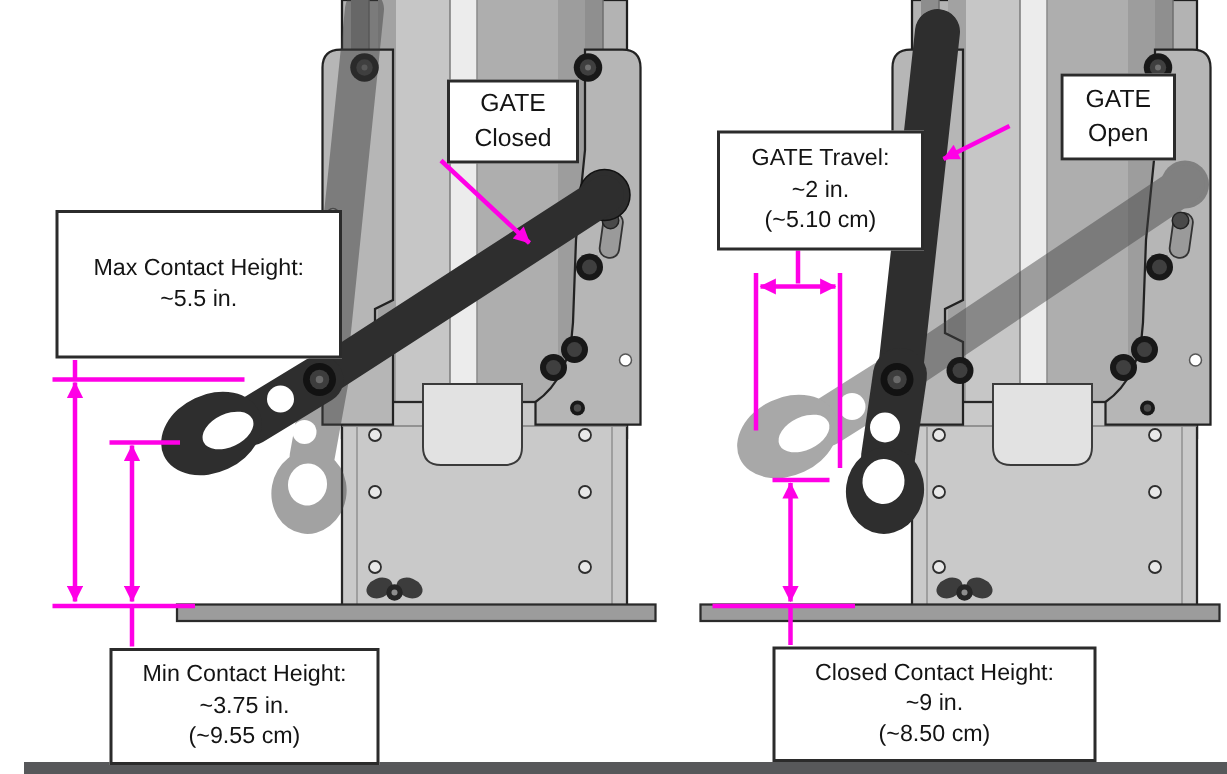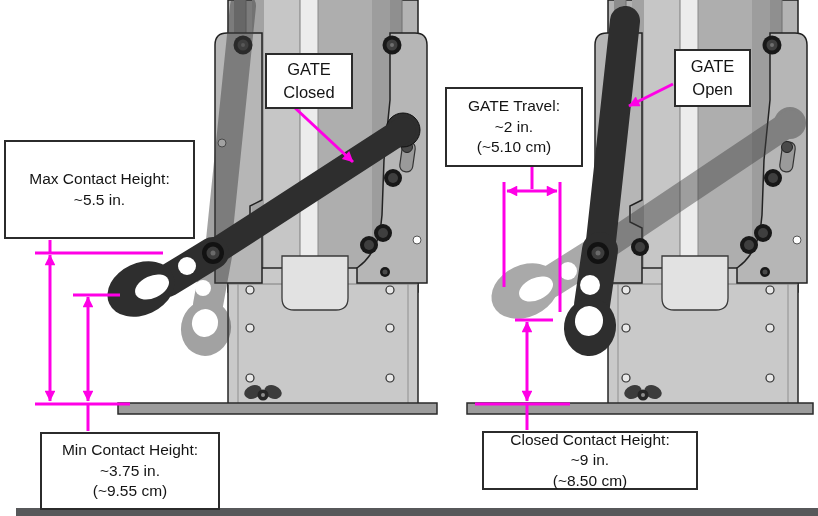--- a/index.html
+++ b/index.html
@@ -4,21 +4,21 @@
 <style>
   html,body { margin:0; padding:0; background:#fff; }
   .canvas {
     position:relative; width:818px; height:516px; background:#fff;
     overflow:hidden; font-family:"Liberation Sans", sans-serif;
   }
   .diagram-svg { position:absolute; left:0; top:0; z-index:1; }
   .anno {
     position:absolute; z-index:6; background:#fff; border:2px solid #2b2b2b;
     display:flex; flex-direction:column; justify-content:center; align-items:center;
-    text-align:center; color:#141414; box-sizing:border-box;
+    text-align:center; color:#141414; box-sizing:border-box;margin-left:33px;
   }
   .anno .l { line-height:1.32; white-space:nowrap; }
   .anno-measure .l { font-size:15.5px; }
   .anno-state .l { font-size:16.5px; line-height:1.4; }
 </style>
 </head>
 <body>
 
 <div class="canvas">
 
@@ -260,19 +260,19 @@
     <div class="l">GATE Travel:</div>
     <div class="l">~2 in.</div>
     <div class="l">(~5.10 cm)</div>
   </div>
 
   <div class="anno anno-state" style="left:674px; top:49px; width:77px; height:58px;">
     <div class="l">GATE</div>
     <div class="l">Open</div>
   </div>
 
-  <div class="anno anno-measure" style="left:482px; top:431px; width:216px; height:59px;">
+  <div class="anno anno-measure" style="left:482px; top:431px; width:216px; height:77px;">
     <div class="l">Closed Contact Height:</div>
     <div class="l">~9 in.</div>
     <div class="l">(~8.50 cm)</div>
   </div>
 
 </div>
 
 </body></html>

